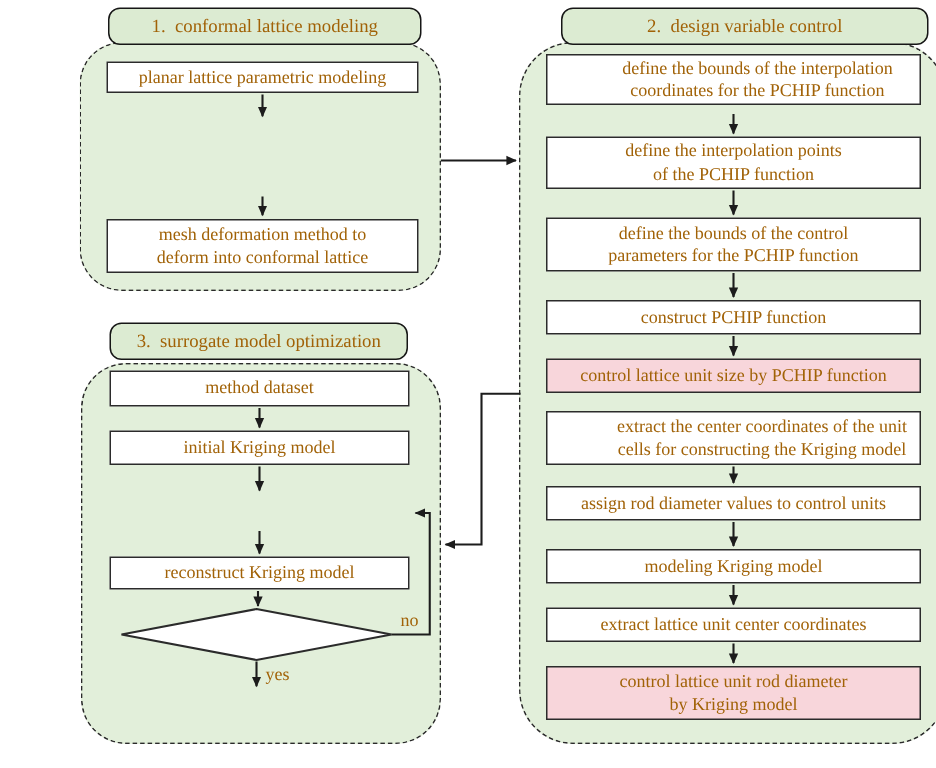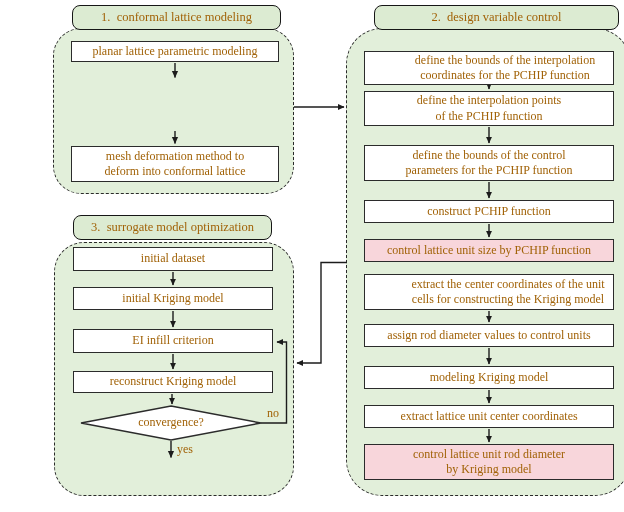--- a/index.html
+++ b/index.html
@@ -71,37 +71,35 @@
   </svg>
 
   <div class="title-box" style="left:41px;top:5px;width:209px;height:25px;">1.&nbsp; conformal lattice modeling</div>
   <div class="title-box" style="left:343px;top:5px;width:245px;height:25px;">2.&nbsp; design variable control</div>
   <div class="title-box" style="left:42px;top:215px;width:199px;height:25px;">3.&nbsp; surrogate model optimization</div>
 
   <div class="node" style="left:40px;top:41px;width:208px;height:21px;">planar lattice parametric modeling</div>
   <div class="node" style="left:40px;top:146px;width:208px;height:36px;">mesh deformation method to
 deform into conformal lattice</div>
 
-  <div class="node" style="left:333px;top:51px;width:250px;height:34px;padding-left:34px;">define the bounds of the interpolation
+  <div class="node" style="left:333px;top:36px;width:250px;height:34px;padding-left:34px;">define the bounds of the interpolation
 coordinates for the PCHIP function</div>
   <div class="node" style="left:333px;top:91px;width:250px;height:35px;">define the interpolation points
 of the PCHIP function</div>
   <div class="node" style="left:333px;top:145px;width:250px;height:36px;">define the bounds of the control
 parameters for the PCHIP function</div>
   <div class="node" style="left:333px;top:200px;width:250px;height:23px;">construct PCHIP function</div>
   <div class="node pink" style="left:333px;top:239px;width:250px;height:23px;">control lattice unit size by PCHIP function</div>
   <div class="node" style="left:333px;top:274px;width:250px;height:36px;padding-left:40px;">extract the center coordinates of the unit
 cells for constructing the Kriging model</div>
   <div class="node" style="left:333px;top:324px;width:250px;height:23px;">assign rod diameter values to control units</div>
   <div class="node" style="left:333px;top:366px;width:250px;height:23px;">modeling Kriging model</div>
   <div class="node" style="left:333px;top:405px;width:250px;height:23px;">extract lattice unit center coordinates</div>
   <div class="node pink" style="left:333px;top:444px;width:250px;height:36px;">control lattice unit rod diameter
 by Kriging model</div>
 
-  <div class="node" style="left:42px;top:247px;width:200px;height:24px;">initial dataset</div>
+  <div class="node" style="left:42px;top:247px;width:200px;height:24px;">method dataset</div>
   <div class="node" style="left:42px;top:287px;width:200px;height:23px;">initial Kriging model</div>
-  <div class="node" style="left:42px;top:329px;width:200px;height:24px;">EI infill criterion</div>
   <div class="node" style="left:42px;top:371px;width:200px;height:22px;">reconstruct Kriging model</div>
-  <div class="edge-label" style="left:75px;top:415px;width:130px;">convergence?</div>
   <div class="edge-label" style="left:231px;top:406px;width:22px;">no</div>
   <div class="edge-label" style="left:146px;top:442px;width:30px;text-align:left;">yes</div>
 
 </div>
 
 </body></html>

